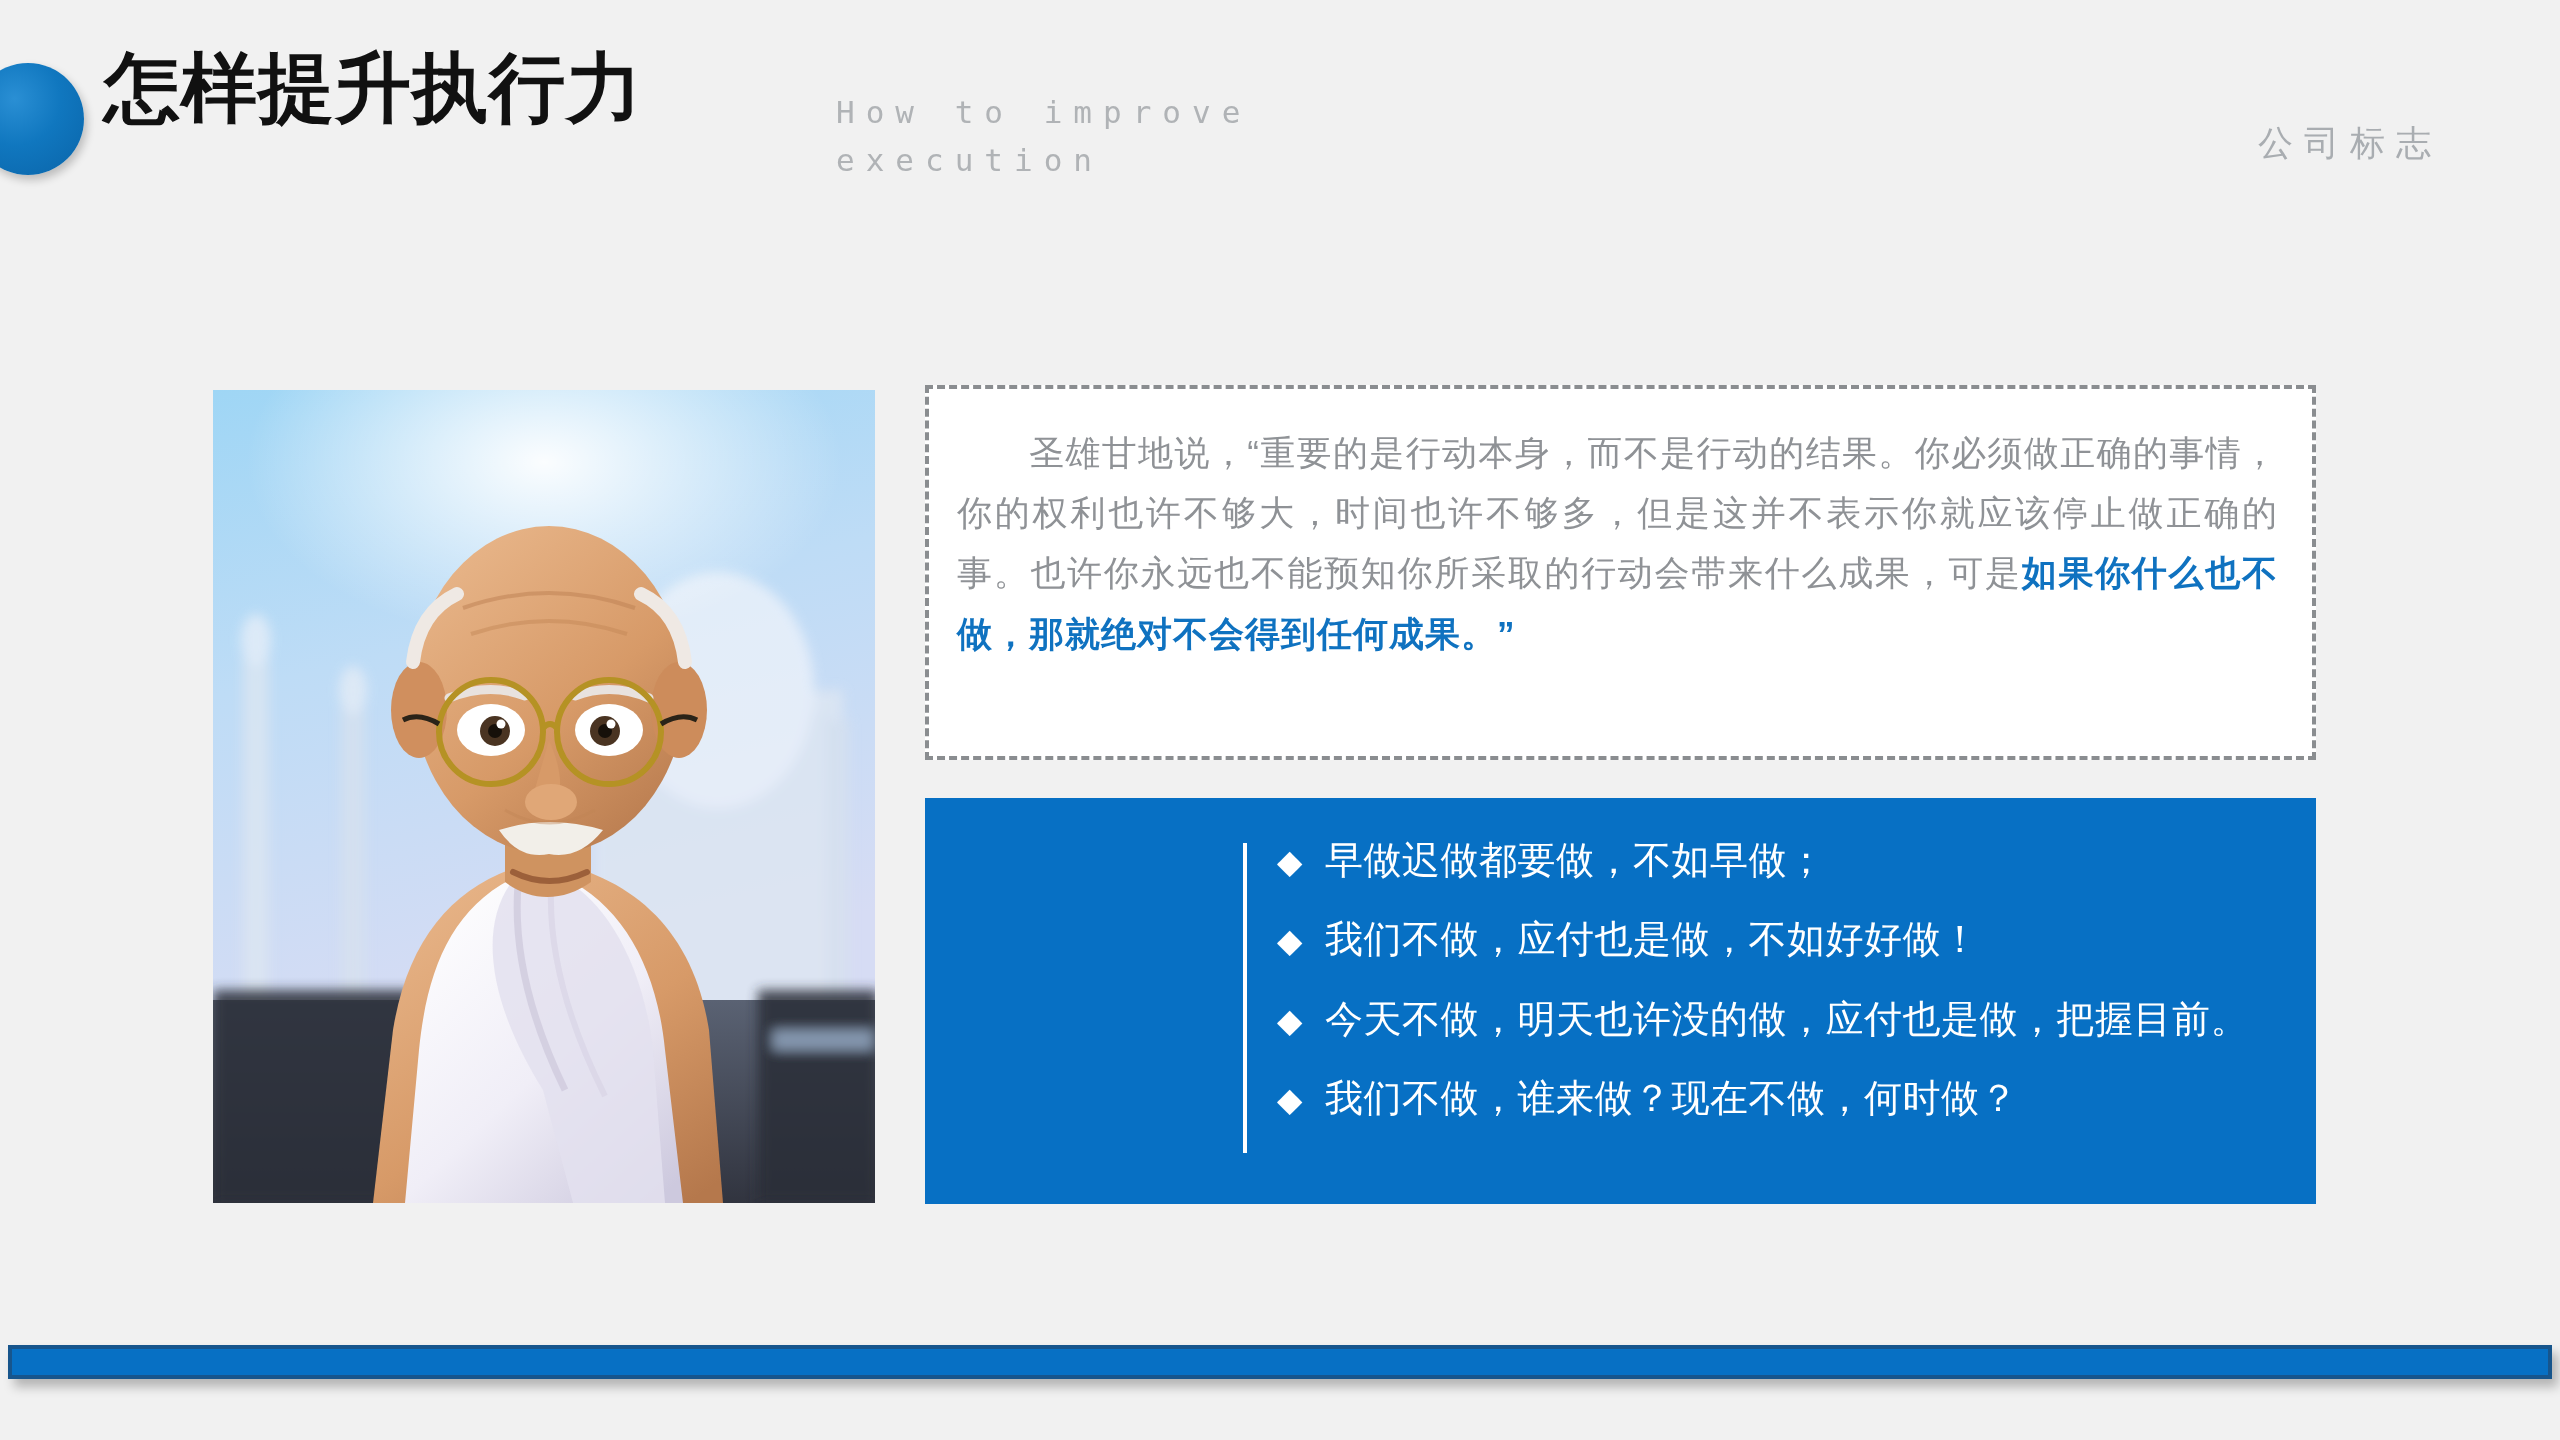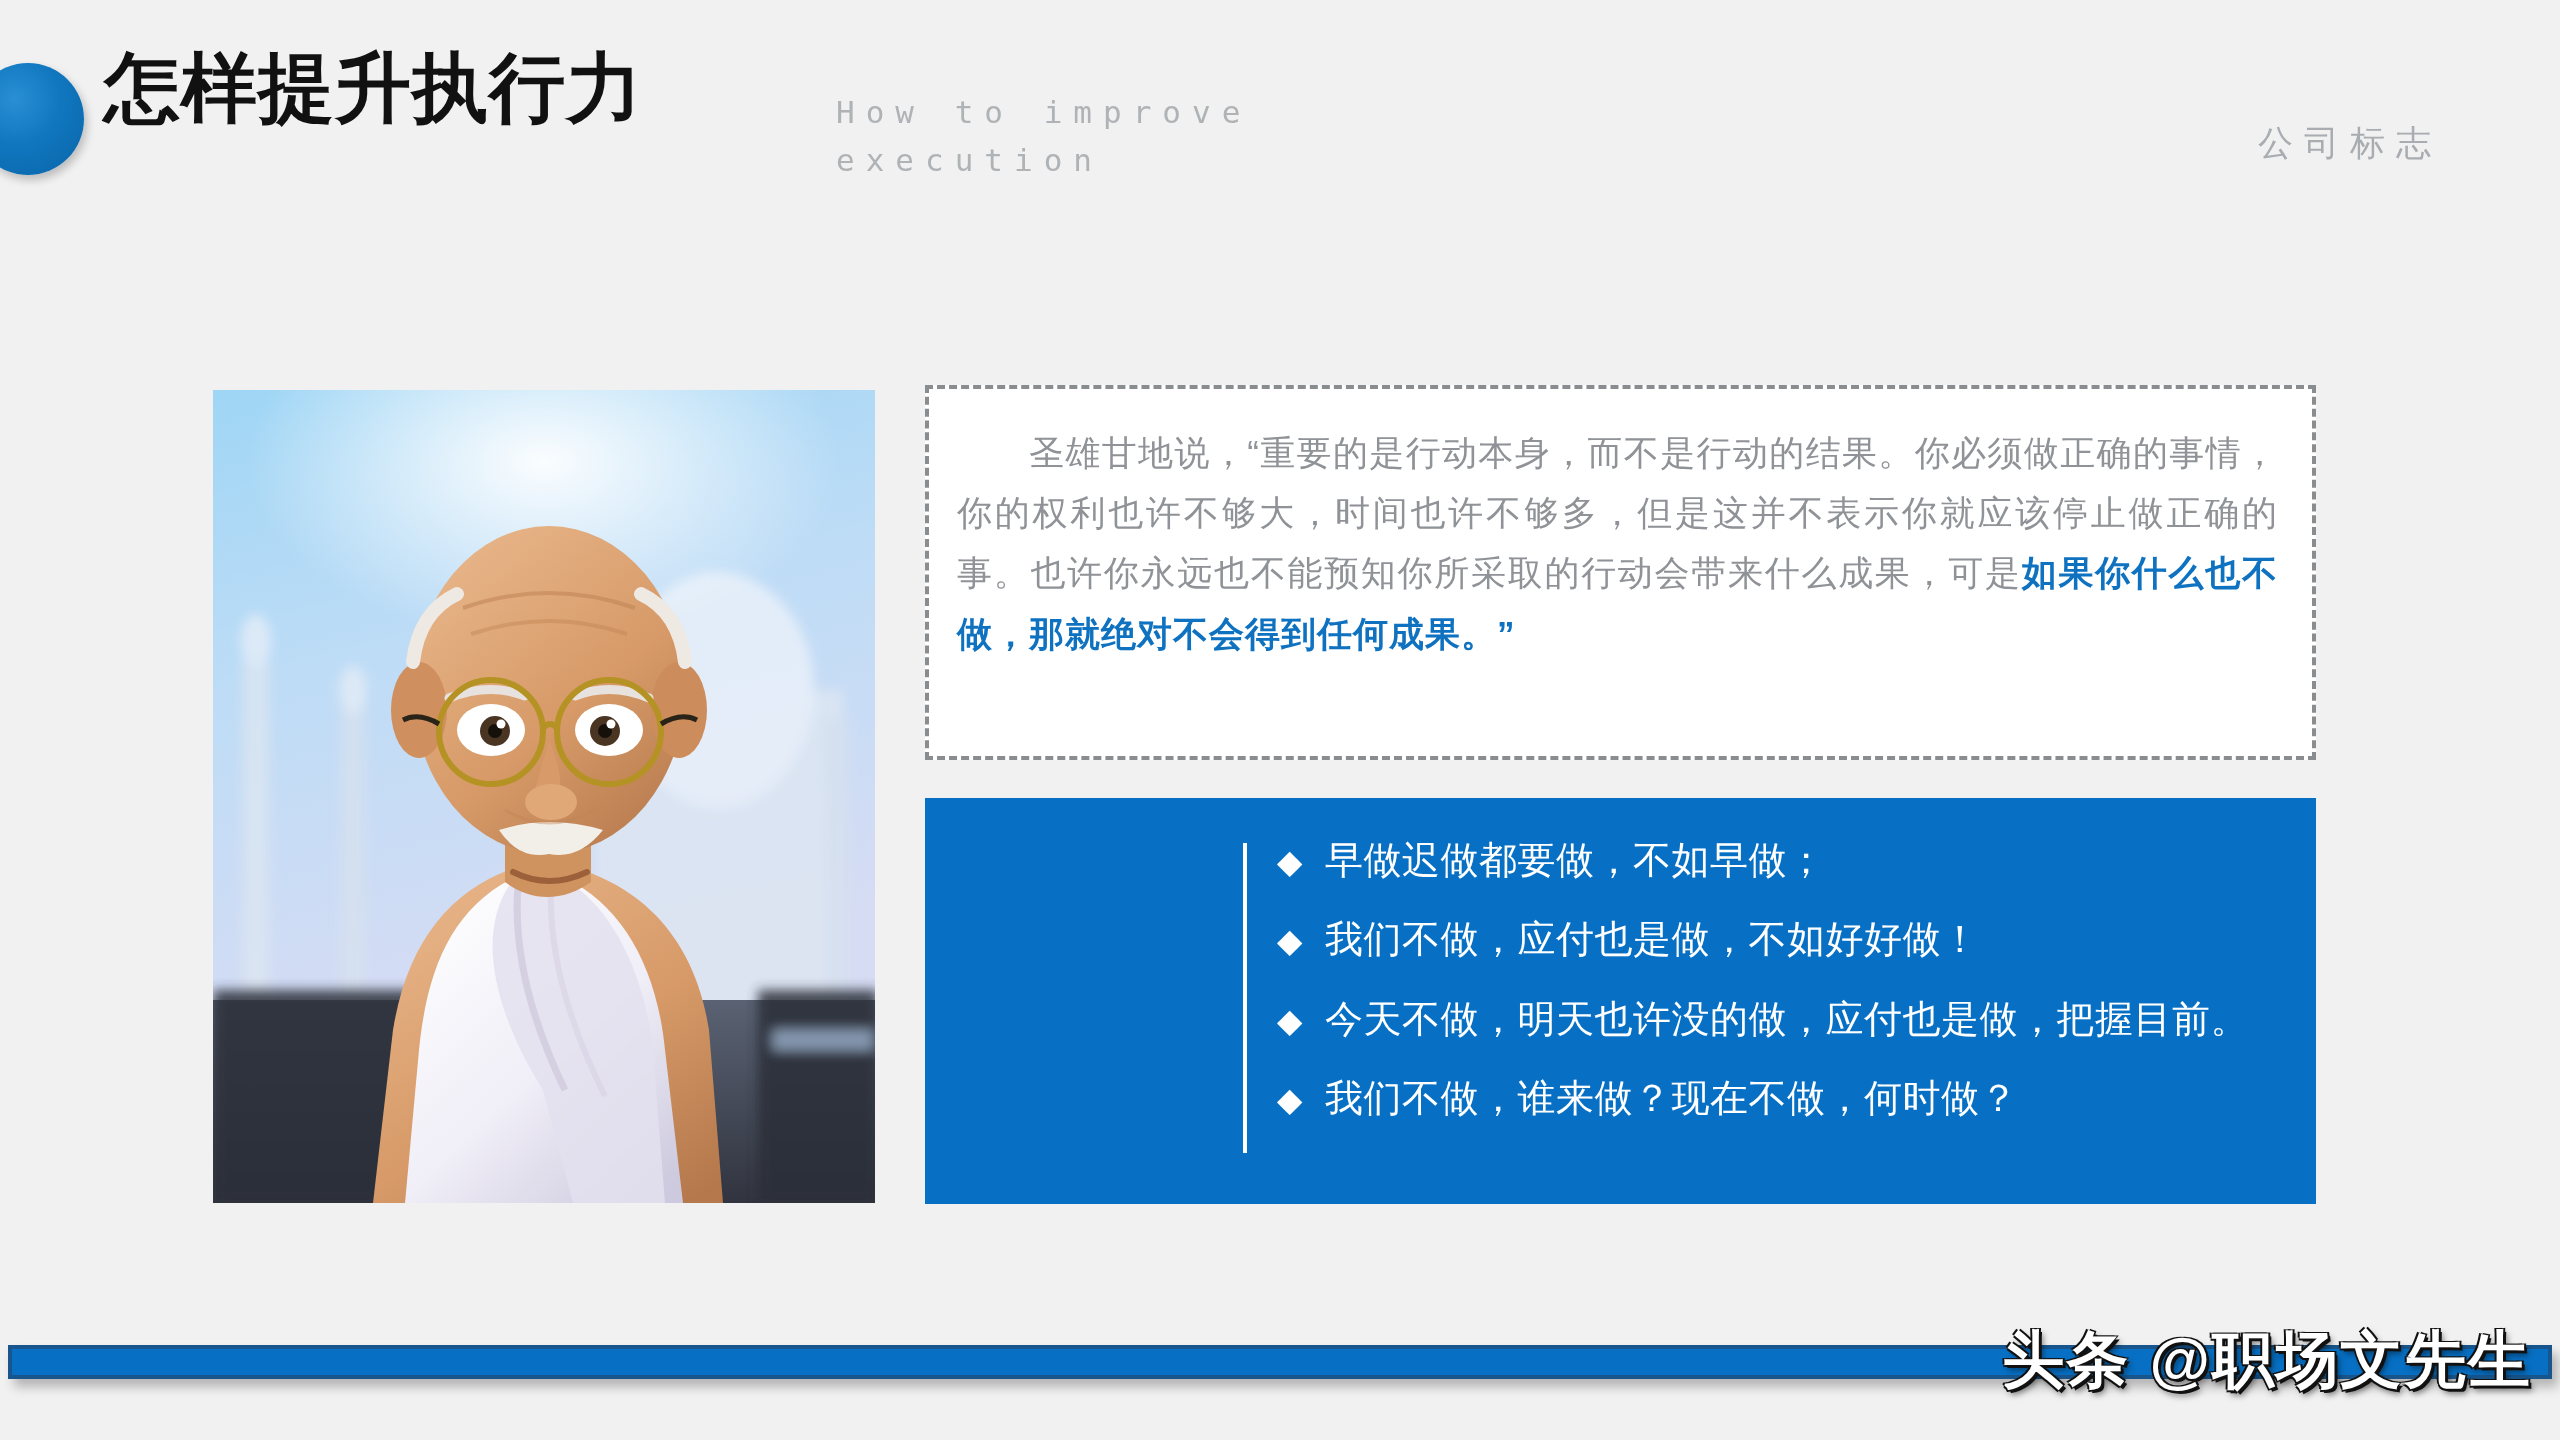--- a/index.html
+++ b/index.html
@@ -334,15 +334,14 @@
 
       <div class="maxim-item">
         <span class="maxim-bullet">◆</span>
         <span class="maxim-bullet-text">我们不做，谁来做？现在不做，何时做？</span>
       </div>
 
     </div>
   </div>
 
   <div class="footer-bar"></div>
-  <div class="watermark">头条 @职场文先生</div>
 
 </div>
 
 </body></html>

